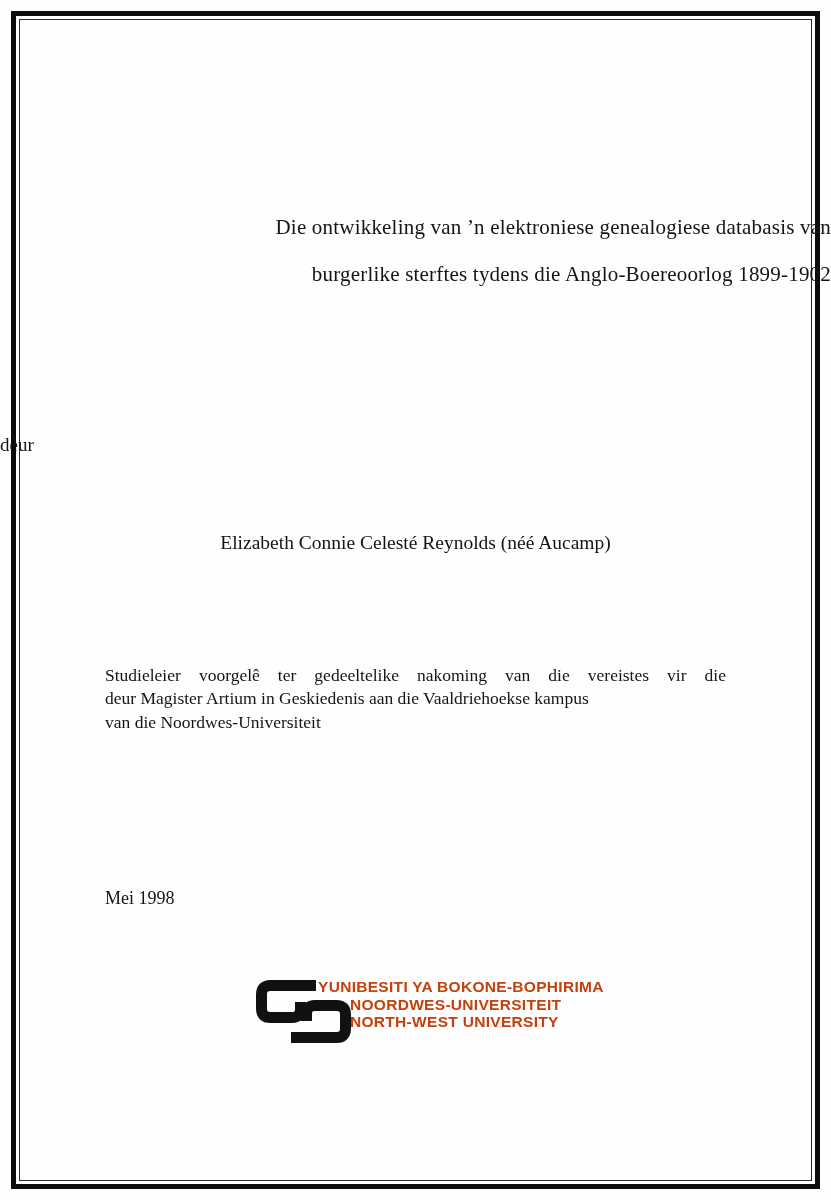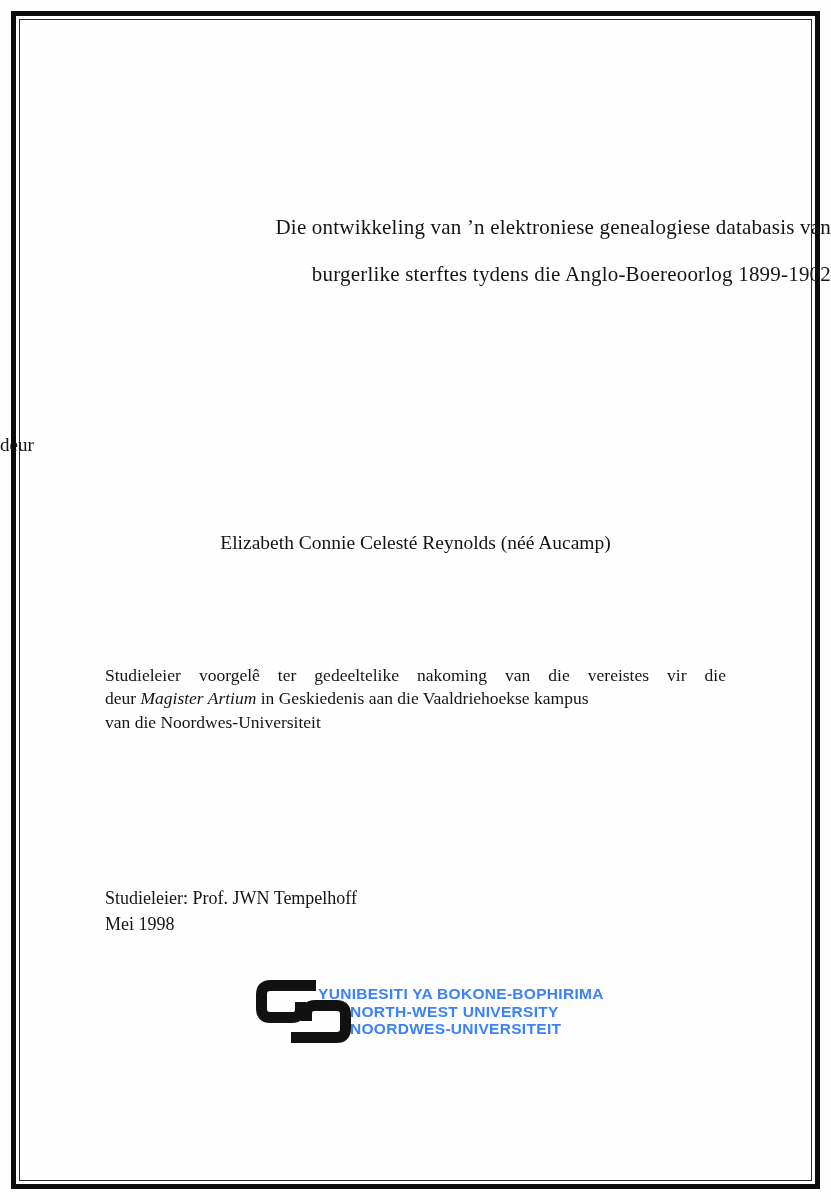--- a/index.html
+++ b/index.html
@@ -34,37 +34,37 @@
     text-align:center;font-size:19.5px;margin-top:15px;
   }
   .statement{
     position:absolute;left:105px;width:621px;top:664px;
     font-size:17.5px;line-height:23.4px;
   }
   .statement .just{
     text-align:justify;
     text-align-last:justify;
   }
-  .italic{font-style:italic;}
+  .italic{}
   .supervisor-block{
     position:absolute;left:105px;top:886px;
     font-size:18px;line-height:25.5px;
   }
   .logo{
     position:absolute;left:256px;top:975px;
     display:flex;align-items:flex-start;
   }
   .logo-mark{margin-top:5px;flex:0 0 auto;}
   .logo-text{
-    margin-left:-2px;margin-top:10px;
+    margin-left:-2px;margin-top:3px;
     font-family:"Liberation Sans", sans-serif;
     font-weight:bold;
     font-size:15.5px;line-height:17.6px;
     letter-spacing:0.3px;
-    color:#3b82f6;
+    color:#c2410c;
     white-space:nowrap;
   }
   .logo-text .l1{margin-left:-32px;}
 </style>
 </head>
 <body>
 
 <div class="page">
 
   <div class="frame-outer"></div>
@@ -79,29 +79,28 @@
 
   <div class="author">Elizabeth Connie Celesté Reynolds (néé Aucamp)</div>
 
   <div class="statement">
     <div class="just">Studieleier voorgelê ter gedeeltelike nakoming van die vereistes vir die</div>
     <div><span>deur </span><span class="italic">Magister Artium</span><span> in Geskiedenis aan die Vaaldriehoekse kampus</span></div>
     <div>van die Noordwes-Universiteit</div>
   </div>
 
   <div class="supervisor-block">
-    <div>Studieleier: Prof. JWN Tempelhoff</div>
     <div>Mei 1998</div>
   </div>
 
   <div class="logo">
     <svg class="logo-mark" width="96" height="64" viewBox="0 0 96 64" aria-hidden="true">
       <path d="M 60 5.5 L 14.5 5.5 Q 5.5 5.5 5.5 14.5 L 5.5 28.5 Q 5.5 37.5 14.5 37.5 L 36 37.5 Q 44.5 37.5 44.5 29 L 44.5 22" fill="none" stroke="#111111" stroke-width="11"></path>
       <path transform="rotate(180 47.5 31.5)" d="M 60 5.5 L 14.5 5.5 Q 5.5 5.5 5.5 14.5 L 5.5 28.5 Q 5.5 37.5 14.5 37.5 L 36 37.5 Q 44.5 37.5 44.5 29 L 44.5 22" fill="none" stroke="#111111" stroke-width="11"></path>
     </svg>
     <div class="logo-text">
       <div class="l1">YUNIBESITI YA BOKONE-BOPHIRIMA</div>
+      <div>NOORDWES-UNIVERSITEIT</div>
       <div>NORTH-WEST UNIVERSITY</div>
-      <div>NOORDWES-UNIVERSITEIT</div>
     </div>
   </div>
 
 </div>
 
 </body></html>

